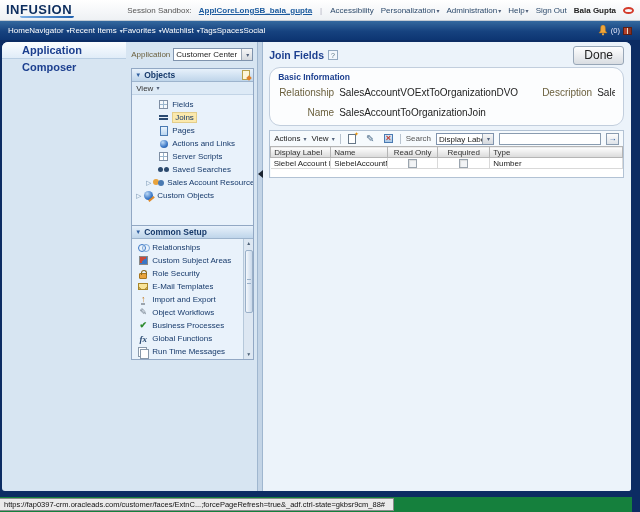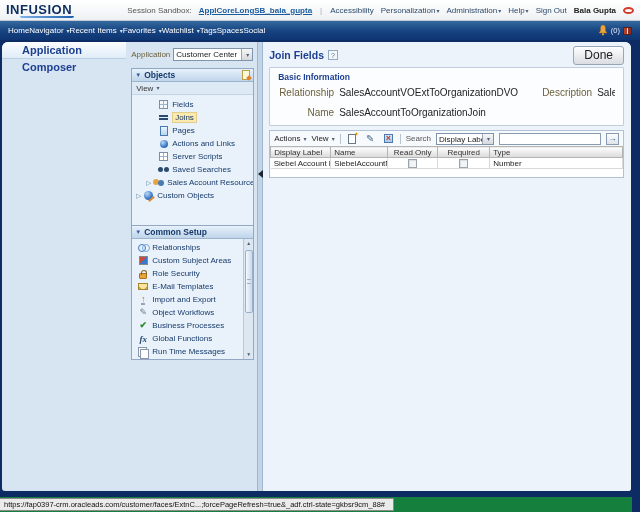--- a/index.html
+++ b/index.html
@@ -133,21 +133,21 @@
     border-top:4px solid transparent;border-bottom:4px solid transparent;border-right:5px solid #1b2430}
 
   
   .main{flex:1;background:#ecf3fa;padding:4px 7px 0 6px;min-width:0}
   .main-header{display:flex;align-items:center;height:18px}
   .main-title{font-size:10.5px;font-weight:bold;color:#1c3f8f}
   .help-box{margin-left:4px;width:10px;height:10px;border:1px solid #93a9c0;background:#f2f7fc;
     color:#55707d;font-size:7px;line-height:9px;text-align:center;cursor:pointer}
   .btn{margin-left:auto;padding:1px 10px 2px;font-size:12px;color:#222;cursor:pointer;
     background:linear-gradient(#fefefe,#d9dde2);border:1px solid #98a7b8;border-radius:3px}
-  .basic-card{margin-top:3px;border:1px solid #c2cedd;border-radius:1px;background:#fcfdfe;
+  .basic-card{margin-top:3px;border:1px solid #c2cedd;border-radius:11px;background:#fcfdfe;
     padding:4px 8px 7px}
   .bi-title{font-size:8.5px;font-weight:bold;color:#1c3f8f;margin-bottom:5px}
   .bi-grid{display:grid;grid-template-columns:56px 196px 52px 1fr;row-gap:3px;column-gap:5px;
     font-size:10px;align-items:start}
   .bi-label{color:#6b603e;text-align:right;white-space:nowrap}
   .bi-val{color:#222;white-space:nowrap;overflow:hidden}
   .grip{display:block;width:8px;height:3px;border-top:1px solid #aaa;border-bottom:1px solid #aaa;margin:3px 0 0 60px}
 
   .panel-collection{margin-top:4px;border:1px solid #b2c2d4;background:#f6fafd}
   .toolbar{height:15px;display:flex;align-items:center;gap:5px;padding:0 4px;font-size:8px;color:#222}

